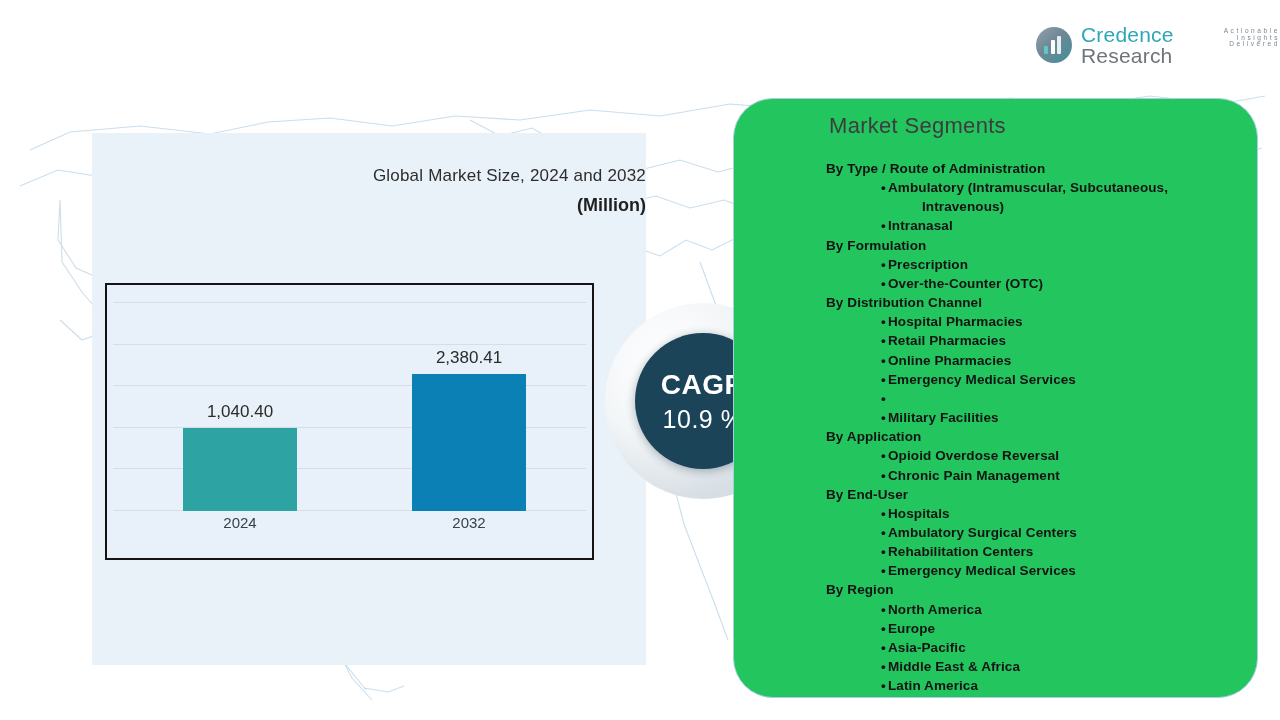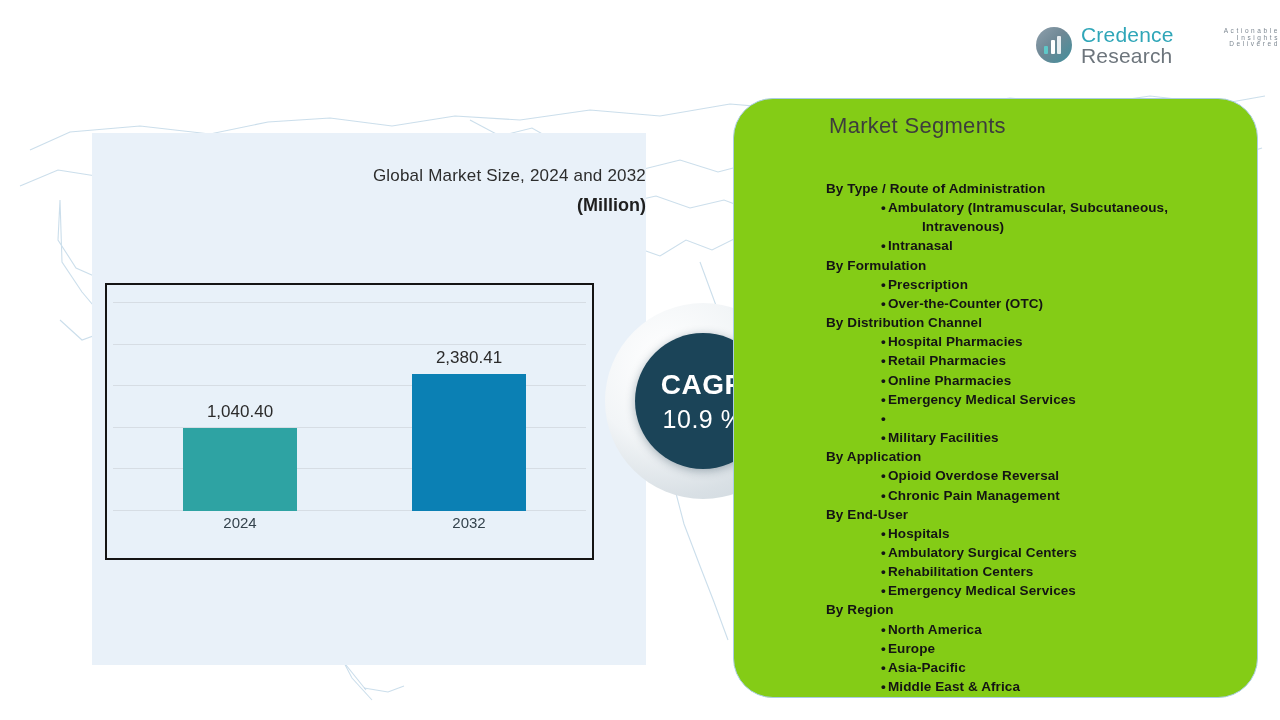--- a/index.html
+++ b/index.html
@@ -57,24 +57,24 @@
   .cagr-halo{position:absolute;inset:0;border-radius:50%;
      background:radial-gradient(circle at 32% 30%,#ffffff 0%,#f2f5f7 42%,#d9e0e5 70%,#c9d3da 100%);}
   .cagr-disc{position:absolute;left:30px;top:30px;width:136px;height:136px;border-radius:50%;
      background:#1b4458;display:flex;flex-direction:column;align-items:center;justify-content:center;
      box-shadow:0 2px 10px rgba(20,50,65,.35);}
   .cagr-disc .t1{color:#fff;font-size:28px;font-weight:bold;letter-spacing:.5px;line-height:1;}
   .cagr-disc .t2{color:#fff;font-size:25px;letter-spacing:.5px;line-height:1;margin-top:8px;}
 
   
   .right-panel{position:absolute;left:733px;top:98px;width:525px;height:600px;
-     background:#84cc16;border:1.5px solid #a9cde3;border-radius:40px;box-sizing:border-box;
+     background:#22c55e;border:1.5px solid #a9cde3;border-radius:40px;box-sizing:border-box;
      padding:14px 0 0 0;overflow:hidden;}
   .seg-title{font-size:22px;color:#3d3d3d;padding-left:95px;letter-spacing:.3px;}
-  .seg-body{margin-top:40px;padding:0 20px 0 92px;}
+  .seg-body{margin-top:20px;padding:0 20px 0 92px;}
   .seg-group{margin:0;}
   .seg-head{font-size:13.5px;font-weight:bold;color:#141414;line-height:1.42;letter-spacing:.1px;}
   .seg-item{font-size:13.5px;font-weight:bold;color:#141414;line-height:1.42;
      display:flex;align-items:flex-start;letter-spacing:.1px;}
   .seg-item .dot{width:62px;flex:none;text-align:left;padding-left:55px;box-sizing:border-box;}
   .seg-item .txt{flex:1;text-indent:-34px;padding-left:34px;}
 </style>
 </head>
 <body>
 

